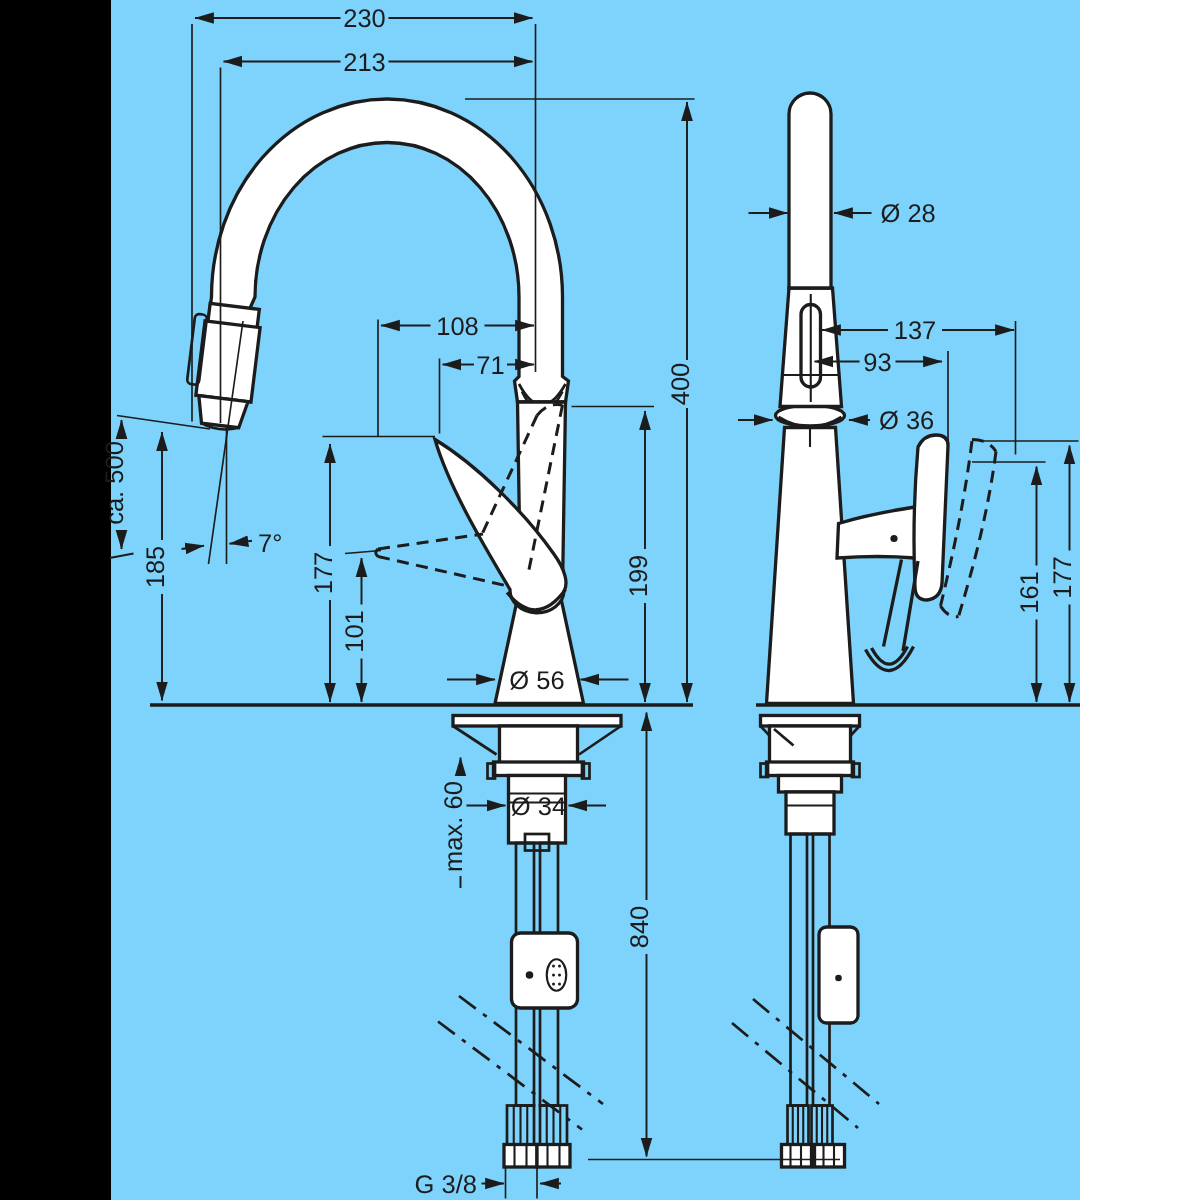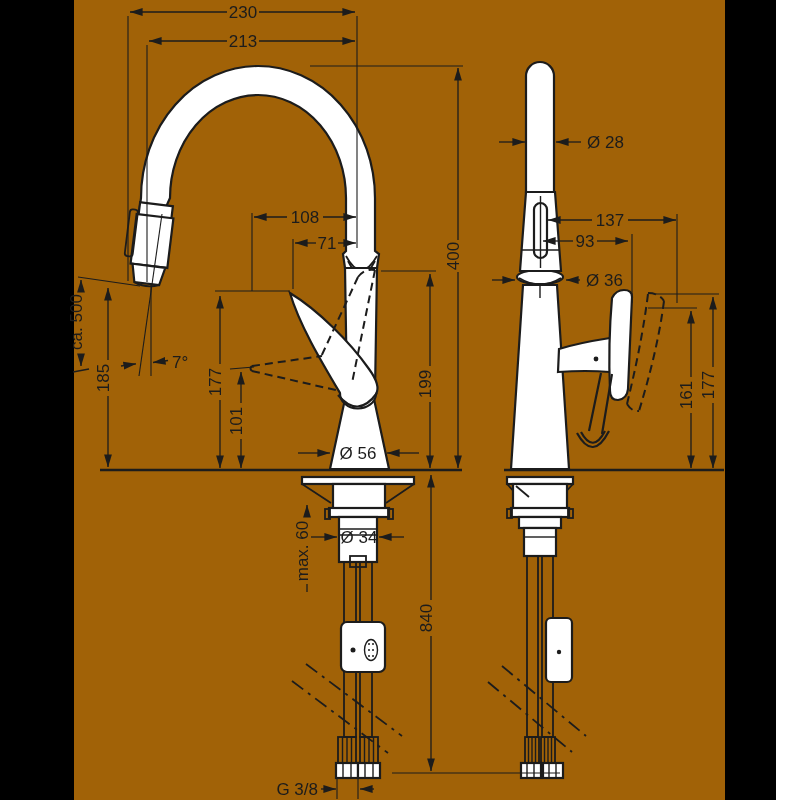--- a/index.html
+++ b/index.html
@@ -1,16 +1,16 @@
 <!DOCTYPE html>
 <html><head>
 <meta charset="utf-8">
 <style>
   html,body{margin:0;padding:0;background:#ffffff;}
-  #stage{position:relative;width:776px;height:800px;background:#a16207;overflow:hidden;
+  #stage{position:relative;width:720px;height:800px;background:#7dd3fc;overflow:hidden;
          font-family:"Liberation Sans", sans-serif;}
   svg{position:absolute;left:0;top:0;}
   .dimtxt{font-family:"Liberation Sans", sans-serif;font-size:17px;fill:#1c1c1c;}
   .outline{stroke:#1c1c1c;stroke-width:2.2;fill:#ffffff;}
   .outline-n{stroke:#1c1c1c;stroke-width:2.2;fill:none;}
   .thin{stroke:#1c1c1c;stroke-width:1.8;fill:none;}
   .detail{stroke:#1c1c1c;stroke-width:1.4;fill:none;}
   .dim{stroke:#1c1c1c;stroke-width:1.3;fill:none;}
   .ext{stroke:#1c1c1c;stroke-width:1.1;fill:none;}
   .deck{stroke:#1c1c1c;stroke-width:2.4;fill:none;}

